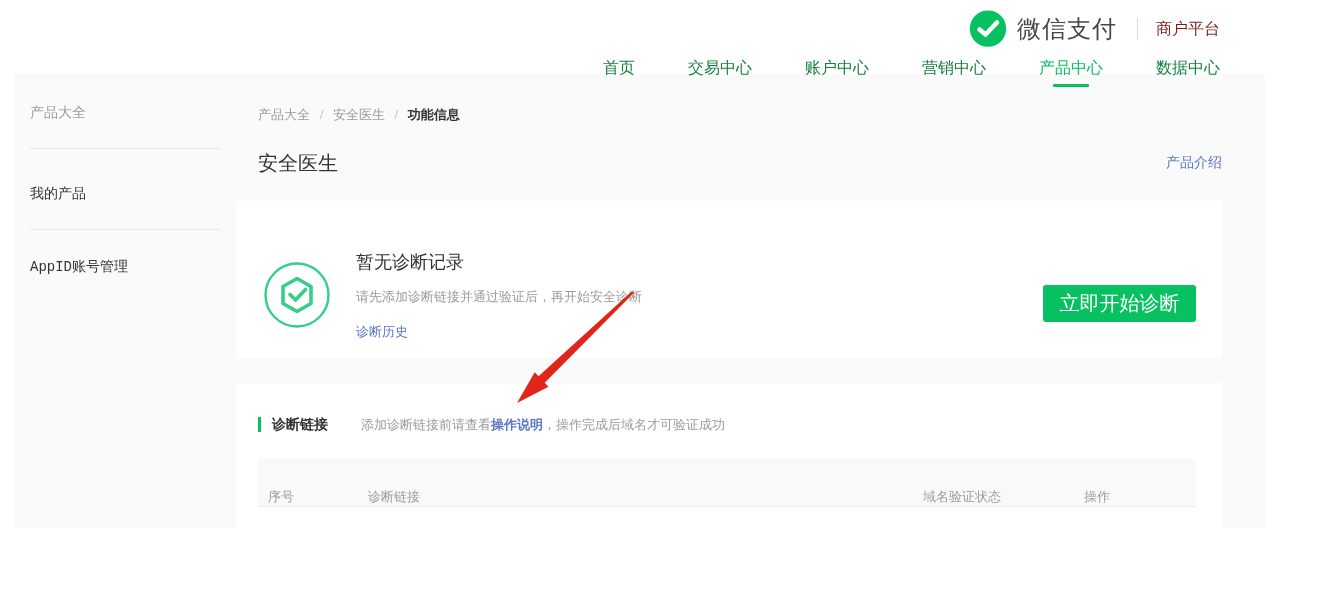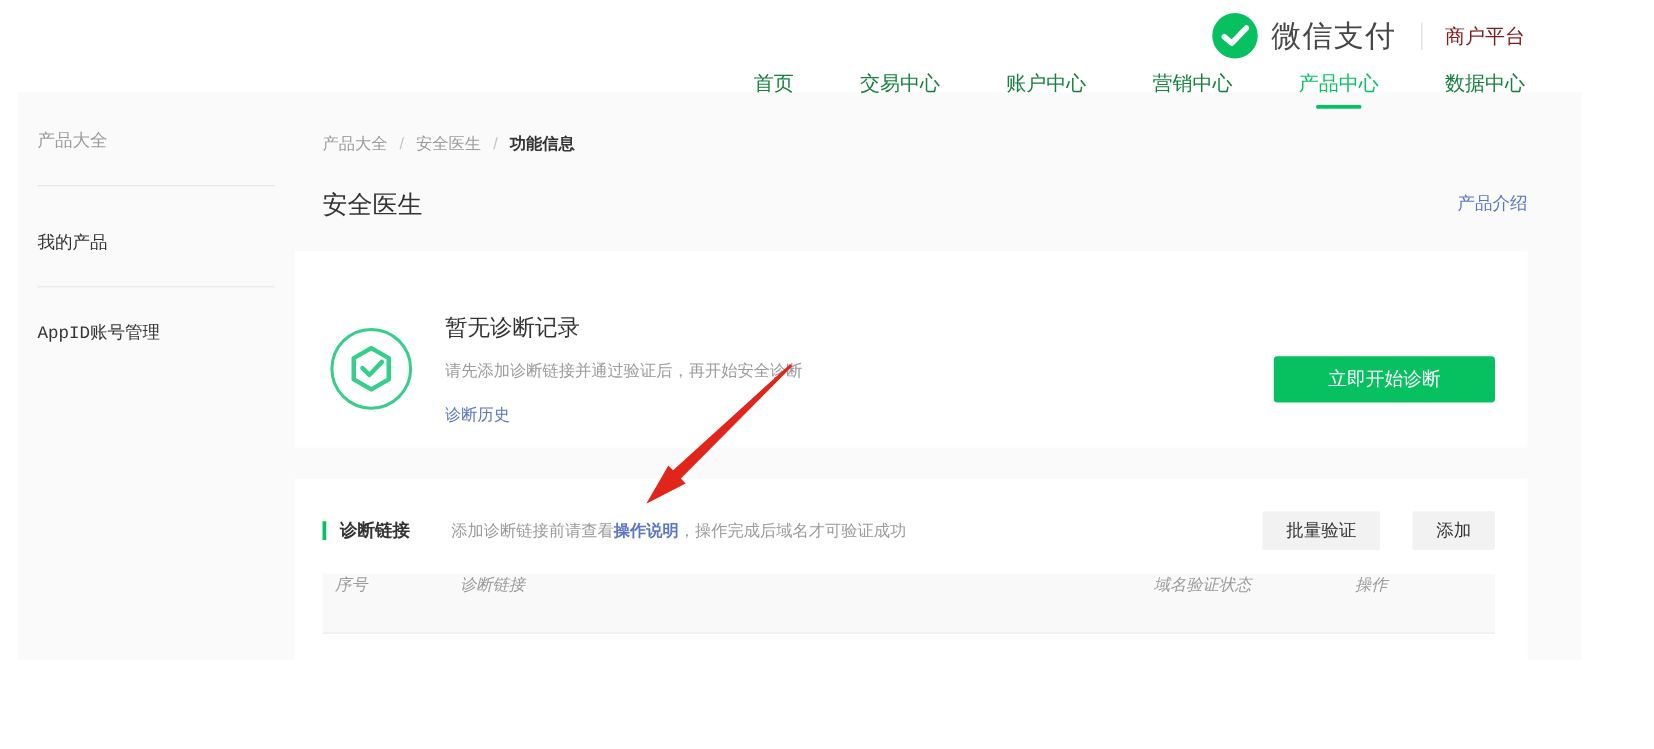--- a/index.html
+++ b/index.html
@@ -45,35 +45,35 @@
   .page-title{font-size:20px;color:#333;font-weight:400;}
   .intro-link{font-size:14px;color:var(--link_blue);cursor:pointer;text-decoration:none;}
   
   .card{background:#fff;}
   .card-empty{margin-top:25px;height:157px;display:flex;align-items:center;padding:31px 26px 0 28px;}
   .shield-badge{width:66px;height:66px;flex:none;}
   .empty-text{margin-left:26px;}
   .empty-title{font-size:18px;color:#333;}
   .empty-desc{font-size:13px;color:#9b9b9b;margin-top:14px;}
   .history-link{display:inline-block;font-size:13px;color:var(--link_blue);margin-top:17px;cursor:pointer;}
-  .start-btn{margin-left:auto;margin-top:17px;width:177px;height:37px;background:var(--green);
-    color:#fff;border:none;border-radius:3px;font-size:15px;cursor:pointer;font-family:inherit;}
+  .start-btn{margin-left:auto;margin-top:17px;width:153px;height:37px;background:var(--green);
+    color:#fff;border:none;border-radius:3px;font-size:20px;cursor:pointer;font-family:inherit;}
   
   .card-links{margin-top:25px;height:148px;padding:26px 26px 0 22px;}
   .links-head{display:flex;align-items:center;height:31px;}
   .green-bar{width:3px;height:15px;background:var(--green);margin-right:11px;flex:none;}
   .links-title{font-size:14px;font-weight:bold;color:#333;}
   .links-hint{margin-left:33px;font-size:13px;color:#9b9b9b;text-align:right;}
   .hint-link{color:var(--link_blue);font-weight:bold;cursor:pointer;}
   .links-buttons{margin-left:auto;display:flex;gap:26px;}
   .gray-btn{height:31px;padding:0 19px;background:#f2f2f2;border:none;border-radius:2px;
     font-size:14px;color:#333;cursor:pointer;font-family:inherit;white-space:nowrap;}
   
   .links-table-head{margin-top:19px;height:48px;background:#f9f9f9;border-bottom:1px solid #ebebeb;
-    display:flex;align-items:flex-start;font-size:13px;color:#9b9b9b;font-style:italic;}
+    display:flex;align-items:flex-end;font-size:13px;color:#9b9b9b;}
   .th{white-space:nowrap;}
   .th-index{width:110px;padding-left:10px;flex:none;}
   .th-link{flex:1;min-width:0;}
   .th-status{width:170px;padding-left:17px;flex:none;}
   .th-action{width:120px;padding-left:8px;flex:none;}
   
   .annotation-layer{position:absolute;left:0;top:0;width:1323px;height:599px;pointer-events:none;}
 </style>
 </head>
 <body>
@@ -136,24 +136,20 @@
         <span class="history-link">诊断历史</span>
       </div>
       <button class="start-btn">立即开始诊断</button>
     </div>
 
     <div class="card card-links">
       <div class="links-head">
         <span class="green-bar"></span>
         <span class="links-title">诊断链接</span>
         <span class="links-hint"><span>添加诊断链接前请查看</span><span class="hint-link">操作说明</span><span>，操作完成后域名才可验证成功</span></span>
-        <div class="links-buttons">
-          <button class="gray-btn">批量验证</button>
-          <button class="gray-btn">添加</button>
-        </div>
       </div>
       <div class="links-table-head">
         <span class="th th-index">序号</span>
         <span class="th th-link">诊断链接</span>
         <span class="th th-status">域名验证状态</span>
         <span class="th th-action">操作</span>
       </div>
     </div>
 
   </div>

